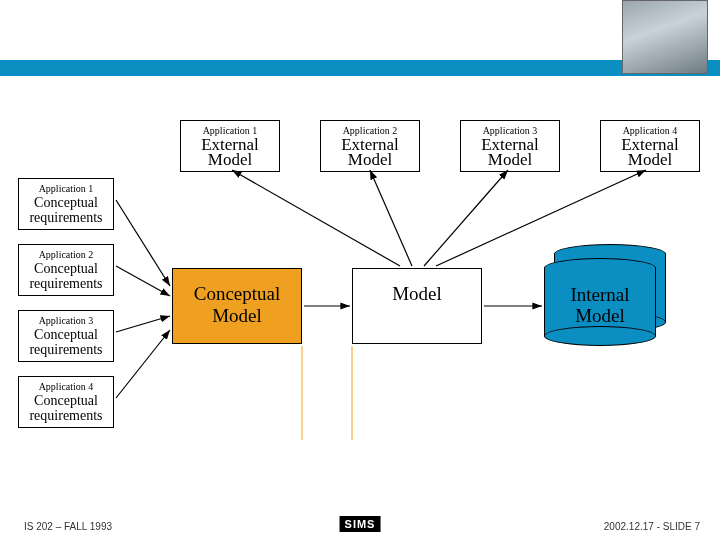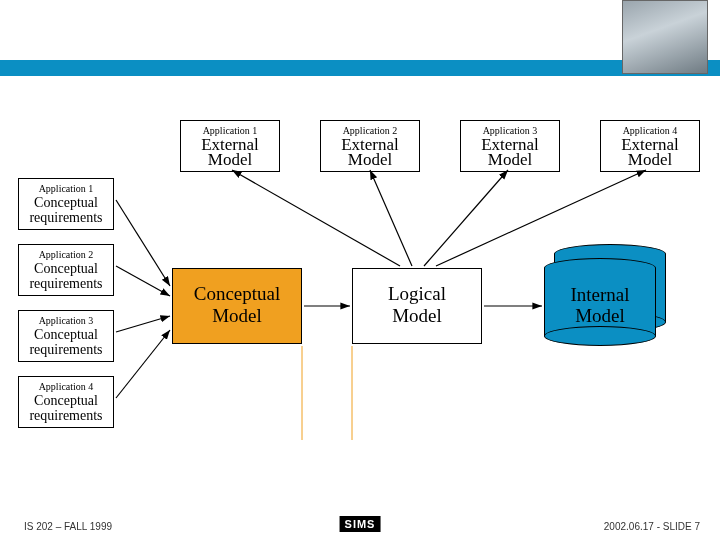--- a/index.html
+++ b/index.html
@@ -87,21 +87,20 @@
   <div class="app-lbl">Application 4</div>
   <div class="em">External</div>
   <div class="em">Model</div>
 </div>
 
 <div class="big-box conceptual" style="top:268px; left:172px">
   <div>Conceptual</div>
   <div>Model</div>
 </div>
 <div class="big-box logical" style="top:268px; left:352px">
-  <div>Logical</div>
   <div>Model</div>
 </div>
 
 <div class="cylinder back" style="top:252px; left:548px">
   <div class="top"></div>
     <div class="body"></div>
     <div class="bot"></div>
 </div>
 <div class="cylinder" style="top:258px; left:544px">
   <div class="top"></div>
@@ -132,18 +131,18 @@
   <line x1="400" y1="266" x2="232" y2="170" stroke="#000" stroke-width="1.2" marker-end="url(#ah)"></line>
   <line x1="412" y1="266" x2="370" y2="170" stroke="#000" stroke-width="1.2" marker-end="url(#ah)"></line>
   <line x1="424" y1="266" x2="508" y2="170" stroke="#000" stroke-width="1.2" marker-end="url(#ah)"></line>
   <line x1="436" y1="266" x2="646" y2="170" stroke="#000" stroke-width="1.2" marker-end="url(#ah)"></line>
 
   <line x1="302" y1="346" x2="302" y2="440" stroke="#f0a020" stroke-width="1"></line>
   <line x1="352" y1="346" x2="352" y2="440" stroke="#f0a020" stroke-width="1"></line>
 </svg>
 
 <div class="footer">
-  <div class="l">IS 202 – FALL 1999</div>
+  <div class="l">IS 202 – FALL 1993</div>
   <div class="c">
     <span class="sims-mark">SIMS</span>
   </div>
-  <div class="r">2002.06.17 - SLIDE 7</div>
+  <div class="r">2002.12.17 - SLIDE 7</div>
 </div>
 
 </body></html>

